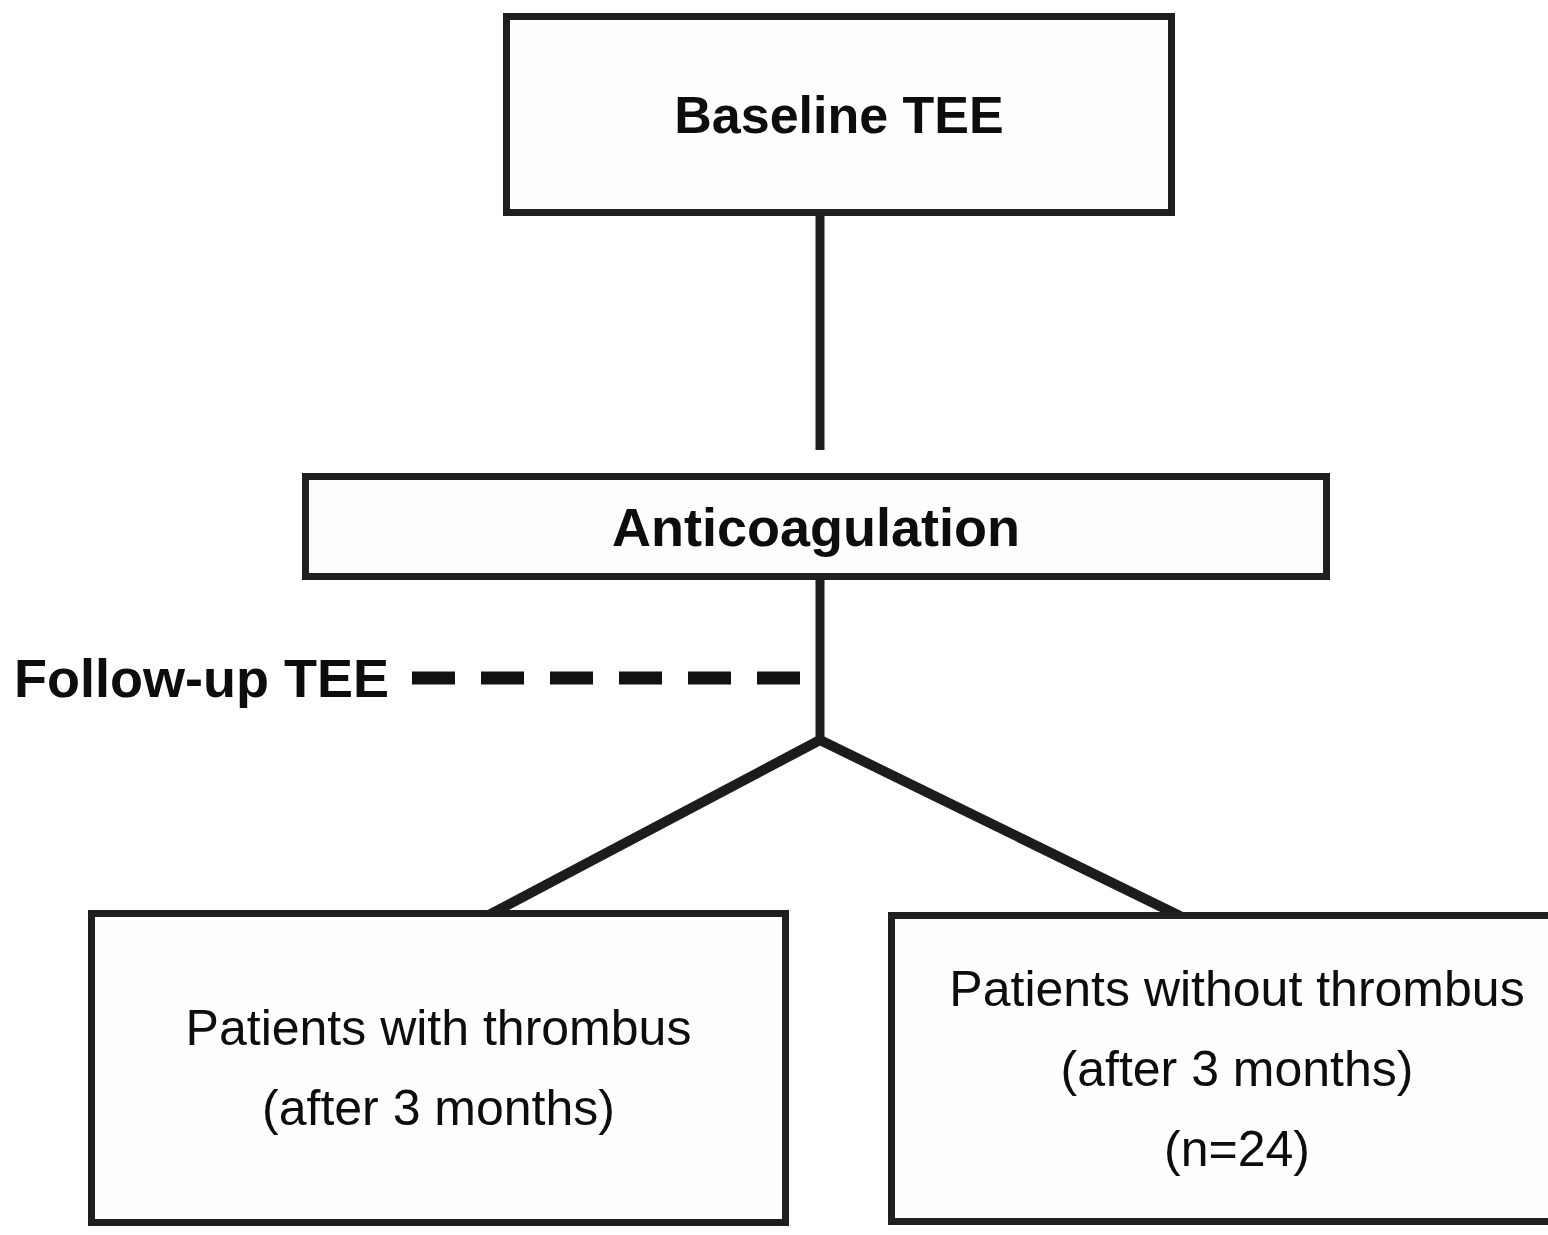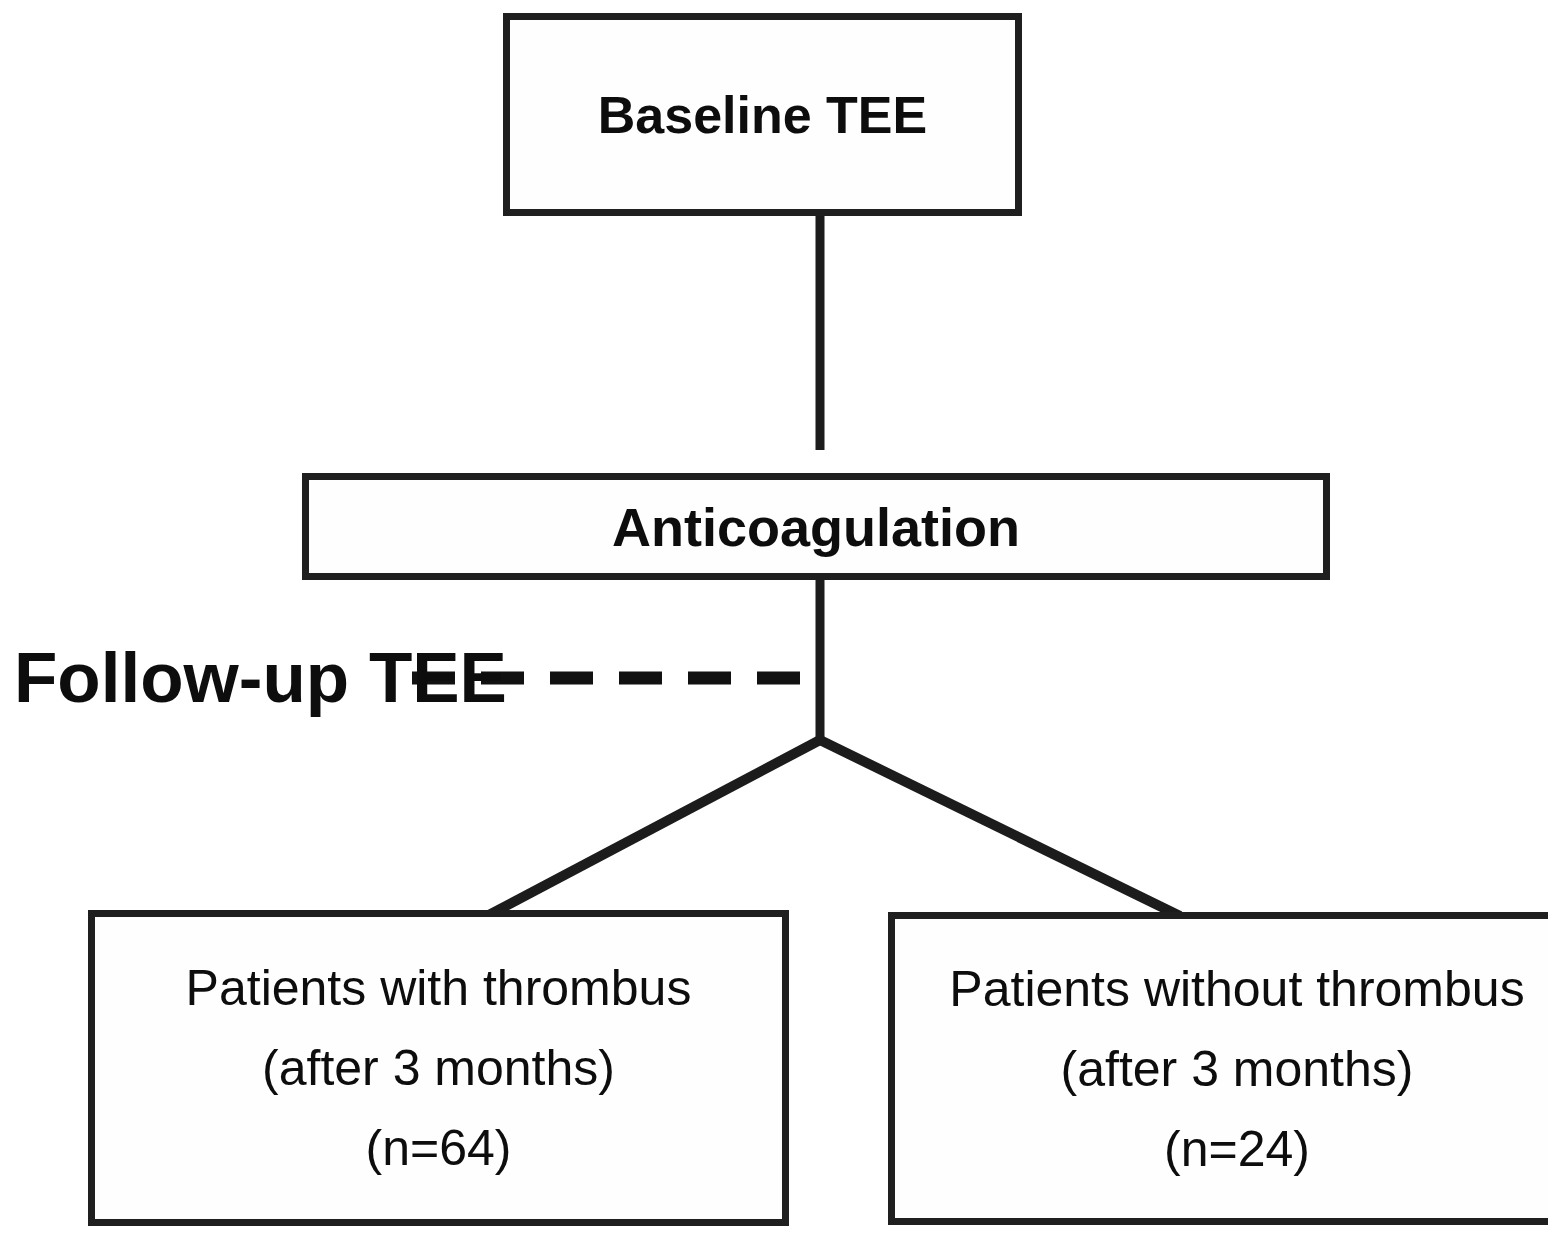--- a/index.html
+++ b/index.html
@@ -36,21 +36,21 @@
     text-align: center;
     z-index: 2;
   }
   .node-box .line {
     display: block;
     white-space: nowrap;
   }
   #baseline-box {
     left: 503px;
     top: 13px;
-    width: 519px;
+    width: 672px;
     height: 203px;
     font-weight: bold;
     font-size: 52px;
   }
   #baseline-box .line { line-height: 80px; }
   #anticoagulation-box {
     left: 302px;
     top: 445px;
     width: 1028px;
     height: 107px;
@@ -74,21 +74,21 @@
     font-weight: normal;
     font-size: 50px;
   }
   #with-thrombus-box .line,
   #without-thrombus-box .line { line-height: 80px; }
   #followup-label {
     position: absolute;
     left: 14px;
     top: 648px;
     font-weight: bold;
-    font-size: 71px;
+    font-size: 54px;
     line-height: 60px;
     white-space: nowrap;
     z-index: 2;
     text-align: center;
   }
 </style>
 </head>
 <body>
 
 <div id="canvas">
@@ -112,21 +112,20 @@
 
   <div class="node-box" id="anticoagulation-box">
     <span class="line">Anticoagulation</span>
   </div>
 
   <div id="followup-label">Follow-up TEE</div>
 
   <div class="node-box" id="with-thrombus-box">
     <span class="line">Patients with thrombus</span>
     <span class="line">(after 3 months)</span>
-    <span class="line">(n=64)</span>
   </div>
 
   <div class="node-box" id="without-thrombus-box">
     <span class="line">Patients without thrombus</span>
     <span class="line">(after 3 months)</span>
     <span class="line">(n=24)</span>
   </div>
 
 </div>
 

